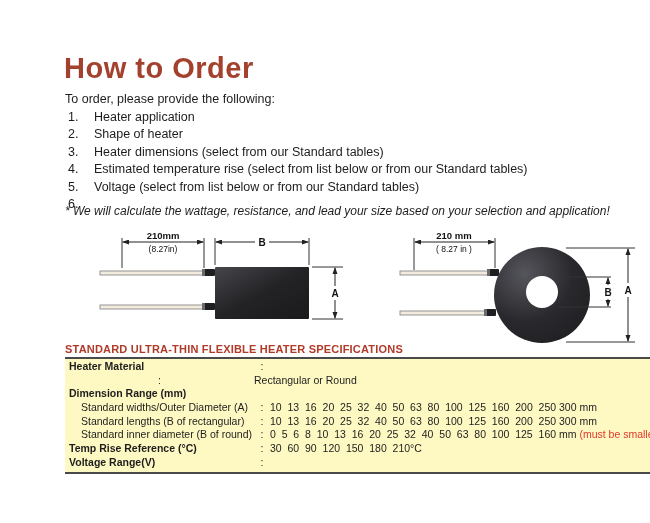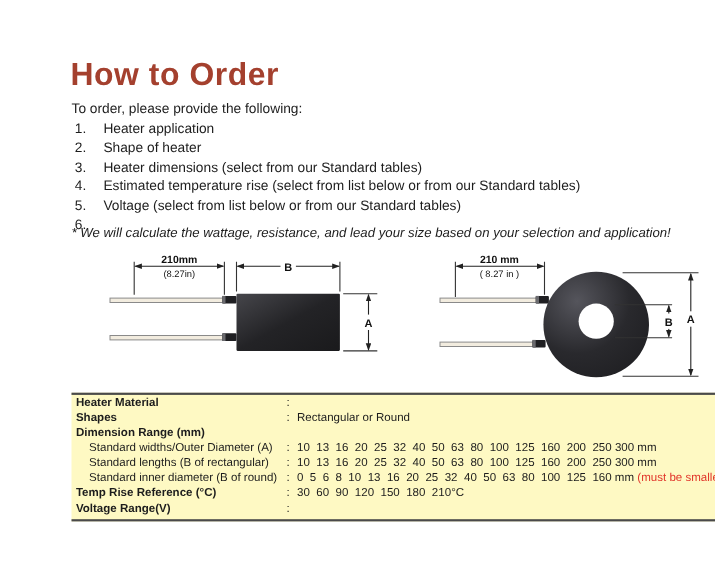--- a/index.html
+++ b/index.html
@@ -149,28 +149,28 @@
       <text class="dimletter" x="576" y="71" text-anchor="middle">B</text>
 
       <line x1="534" y1="23" x2="603" y2="23" stroke="#333" stroke-width="1"></line>
       <line x1="534" y1="117" x2="603" y2="117" stroke="#333" stroke-width="1"></line>
       <line x1="596" y1="24" x2="596" y2="116" stroke="#222" stroke-width="1" marker-start="url(#arrS)" marker-end="url(#arrE)"></line>
       <rect x="589" y="58" width="14" height="14" fill="#fff"></rect>
       <text class="dimletter" x="596" y="69" text-anchor="middle">A</text>
     </g>
   </svg>
 
+  <div class="spec-heading">STANDARD ULTRA-THIN FLEXIBLE HEATER SPECIFICATIONS</div>
 
   <div class="spec-table">
     <div class="spec-row">
       <span class="lbl">Heater Material</span>
       <span class="col">:</span>
     </div>
     <div class="spec-row">
-      <span class="lbl">Shapes</span>
       <span class="col">:</span>
       <span class="val">Rectangular or Round</span>
     </div>
     <div class="spec-row">
       <span class="lbl">Dimension Range (mm)</span>
       <span class="col"></span>
       <span class="val"></span>
     </div>
     <div class="spec-row sub">
       <span class="lbl">Standard widths/Outer Diameter (A)</span>

